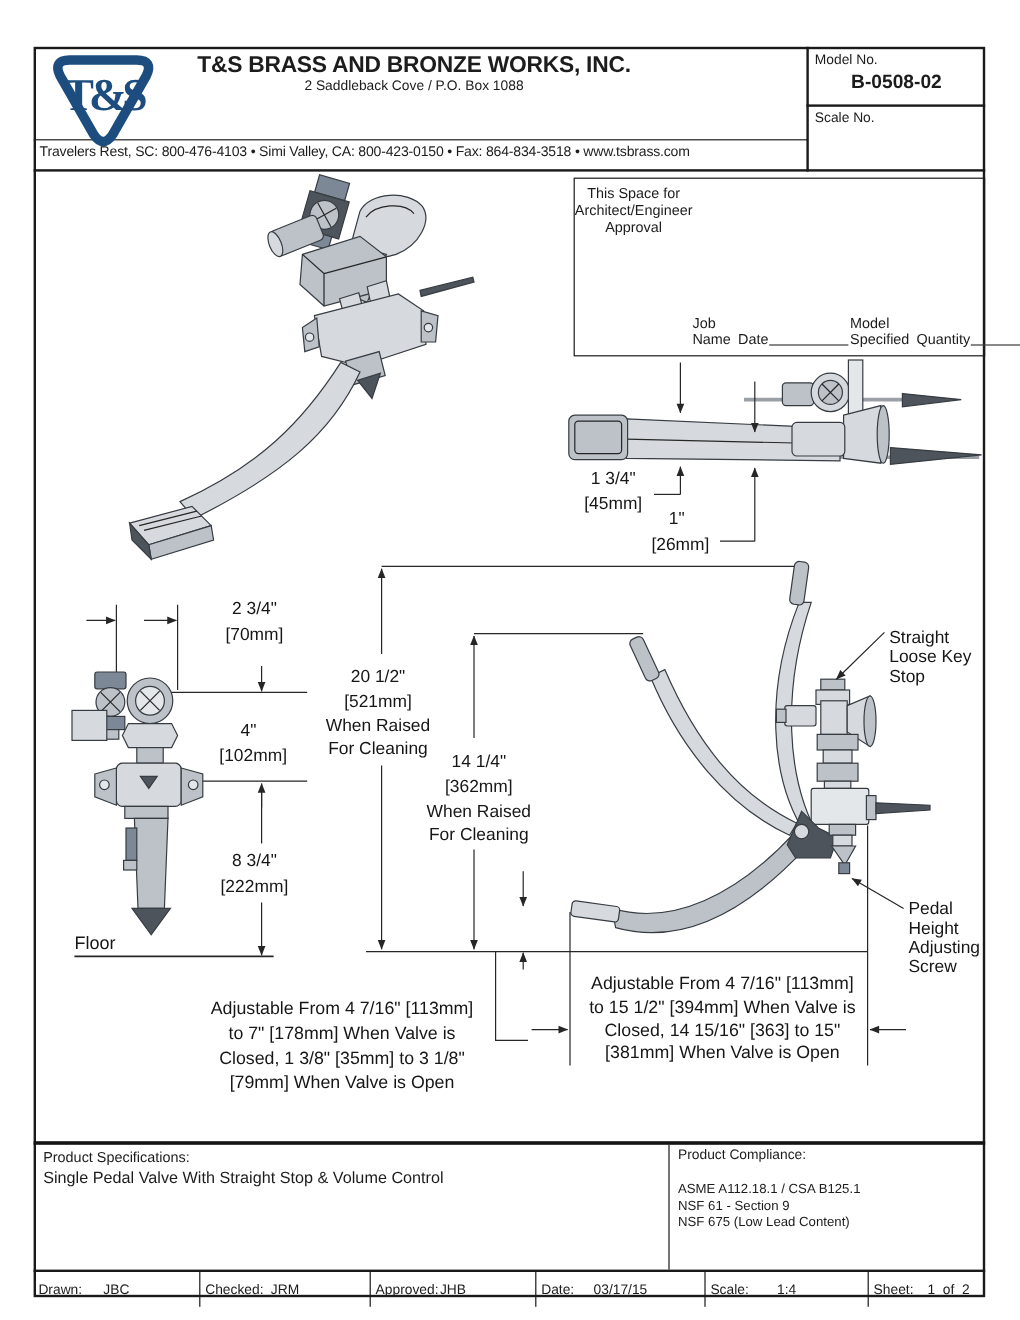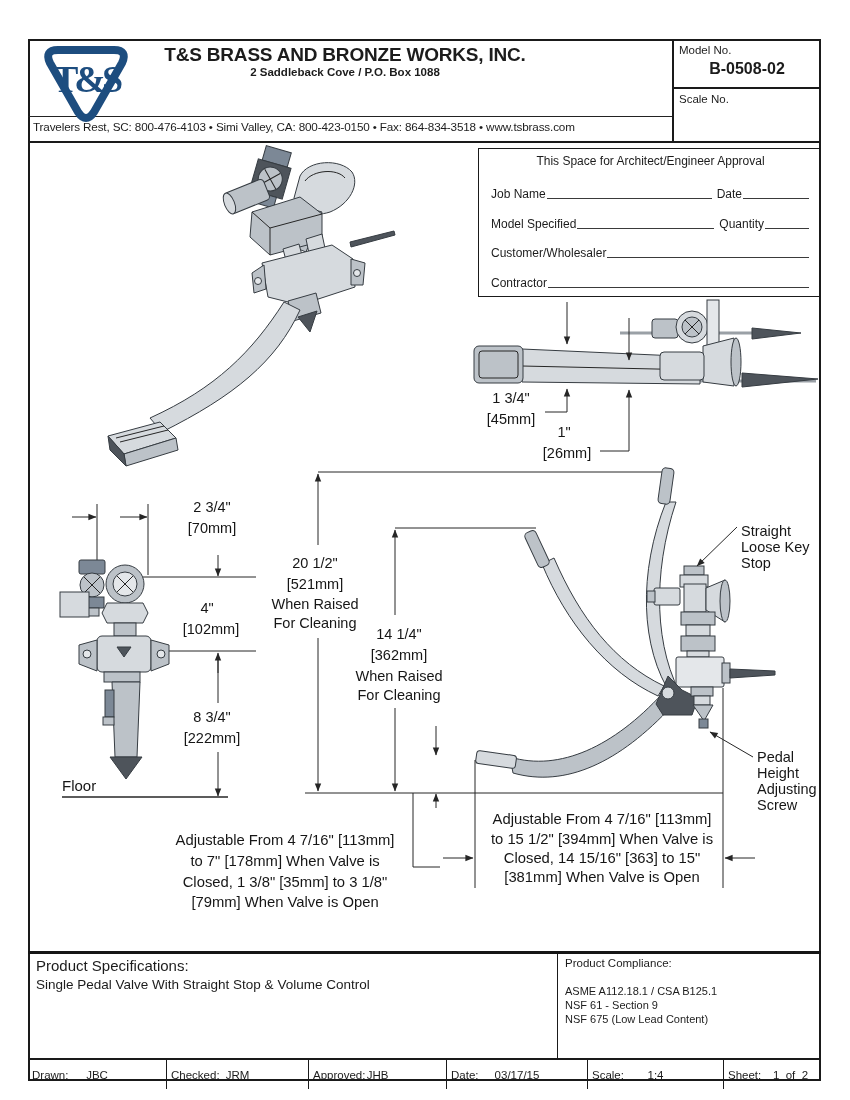--- a/index.html
+++ b/index.html
@@ -14,39 +14,39 @@
   .abs{position:absolute}
 
   
   .outer{left:28px;top:39px;width:793px;height:1042px;border:2px solid #1a1a1a}
   .hdr-bottom{left:28px;top:141px;width:793px;height:0;border-top:2px solid #1a1a1a}
   .phone-div{left:28px;top:116px;width:645px;height:0;border-top:1px solid #222}
   .model-div-v{left:672px;top:39px;width:0;height:104px;border-left:2px solid #1a1a1a}
   .model-div-h{left:672px;top:87px;width:149px;height:0;border-top:2px solid #1a1a1a}
   .company{left:130px;top:44px;width:430px;text-align:center;line-height:1.15}
   .company .t{font-size:19px;font-weight:bold;letter-spacing:-0.2px}
-  .company .a{font-size:11.5px;font-weight:bold}
+  .company .a{font-size:11.5px;font-weight:normal}
   .phone{left:33px;top:120px;width:638px;font-size:11.7px;letter-spacing:-0.15px;white-space:nowrap}
   .boxlabel{font-size:11.5px}
   .modelno{left:673px;top:60px;width:148px;text-align:center;font-size:16px;font-weight:bold}
 
   
-  .approval{left:478px;top:148px;width:343px;height:149px;border:1.5px solid #1a1a1a;padding:5px 10px 6px 12px;display:flex;flex-direction:column;font-size:12px}
+  .approval{left:478px;top:148px;width:343px;height:149px;border:1.5px solid #1a1a1a;padding:5px 10px 6px 0;display:flex;font-size:12px}
   .approval .title{text-align:center;margin-bottom:3px}
   .aprow{display:flex;align-items:flex-end;flex:1}
   .fill{flex:1;border-bottom:1px solid #3a3a3a;margin:0 1px 2px 1px;height:10px}
   .fill.date{flex:0 0 66px}
   .fill.qty{flex:0 0 44px}
   .aprow .l2{margin-left:4px}
 
   
   .bottom-top{left:28px;top:951px;width:793px;height:0;border-top:3px solid #151515}
   .spec-div{left:557px;top:954px;width:0;height:104px;border-left:1.5px solid #1a1a1a}
   .specs{left:36px;top:957px;width:500px}
-  .specs .lab{font-size:15px}
+  .specs .lab{font-size:12px}
   .specs .txt{font-size:13.5px;margin-top:3px}
   .compliance{left:565px;top:957px;width:248px}
   .compliance .lab{font-size:11.5px}
   .compliance .ln{font-size:11px;line-height:1.27}
   .compliance .ln.first{margin-top:16px}
 
   
   .footer{left:28px;top:1058px;width:793px;height:31px;border-top:2px solid #1a1a1a;display:flex}
   .fcell{position:relative;border-right:1.5px solid #1a1a1a;font-size:11.5px;display:flex;align-items:center}
   .fcell:last-child{border-right:none}

